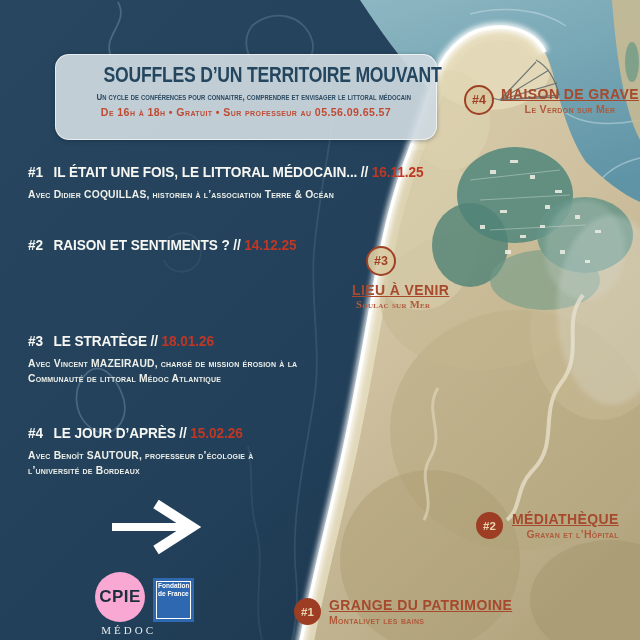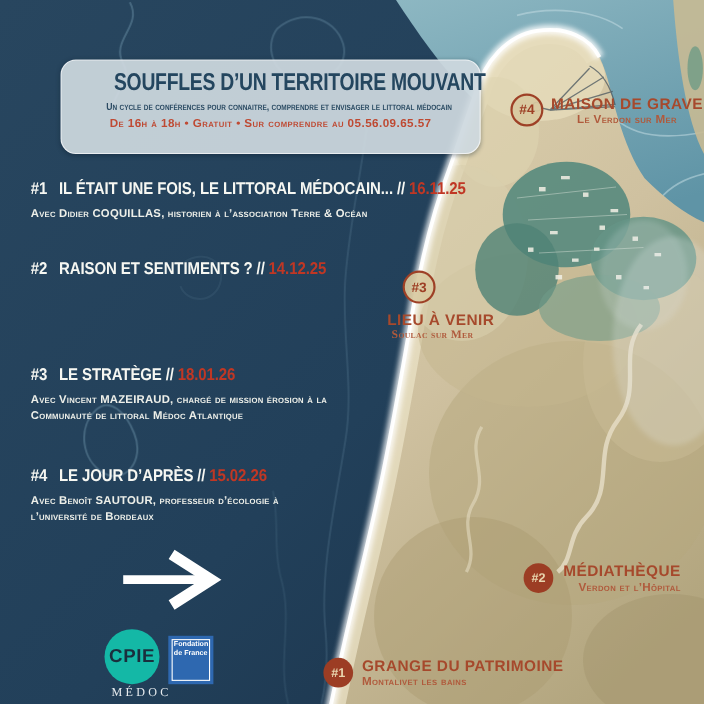--- a/index.html
+++ b/index.html
@@ -34,38 +34,38 @@
   .event-3{top:332px;}.event-3 .ev-speaker{max-width:315px;}
   .event-4{top:424px;}.event-4 .ev-speaker{max-width:260px;}
 
   
   .marker{position:absolute;display:flex;}
   .badge{border-radius:50%;display:flex;align-items:center;justify-content:center;
     font-weight:700;flex:0 0 auto;}
   .badge.outline{width:30px;height:30px;border:2.5px solid #9e4026;
     background:rgba(216,201,160,.92);color:#9e4026;font-size:12.5px;}
   .badge.solid{width:27px;height:27px;background:#9c3d24;color:#e8d5ae;font-size:11.5px;}
-  .mk-title{font-size:14px;font-weight:700;color:#a6492c;letter-spacing:.4px;white-space:nowrap;}
+  .mk-title{font-size:14px;font-weight:700;color:#a6492c;letter-spacing:.4px;white-space:nowrap;text-decoration:underline;}
   .mk-place{font-size:10.6px;font-weight:700;font-variant:small-caps;color:#b05a3c;
     letter-spacing:.3px;white-space:nowrap;margin-top:1px;}
   .marker-4{left:464px;top:85px;flex-direction:row;align-items:center;gap:7px;}
   .marker-4 .mk-text{text-align:center;}
   .marker-3{left:352px;top:246px;flex-direction:column;}
   .marker-3 .badge{margin-left:14px;margin-bottom:6px;}
   .marker-3 .mk-place{margin-left:4px;font-family:Liberation Serif, serif;}
   .marker-2{left:476px;top:511px;flex-direction:row;align-items:center;gap:9px;}
   .marker-2 .mk-text{text-align:right;}
   .marker-1{left:294px;top:597px;flex-direction:row;align-items:center;gap:8px;}
 
   
   .arrow{position:absolute;left:104px;top:499px;}
 
   
   .cpie-logo{position:absolute;left:95px;top:572px;width:50px;height:50px;border-radius:50%;
-    background:#14b8a6;display:flex;align-items:center;justify-content:center;}
+    background:#f9a8d4;display:flex;align-items:center;justify-content:center;}
   .cpie-acronym{font-weight:900;font-size:17px;color:#1a2f3d;letter-spacing:.5px;}
   .cpie-region{position:absolute;left:84px;top:624px;width:72px;text-align:right;
     font-family:"Liberation Serif",serif;font-size:11px;color:#e6ebee;letter-spacing:3px;}
   .fdf-logo{position:absolute;left:153px;top:578px;width:41px;height:44px;background:#2e68b0;}
   .fdf-inner{position:absolute;left:3px;top:3px;right:3px;bottom:3px;border:1.5px solid #ffffff;}
   .fdf-text{position:absolute;left:5px;top:4px;width:32px;color:#ffffff;
     font-size:6.5px;font-weight:700;line-height:1.2;}
 </style>
 </head>
 <body>
@@ -174,21 +174,21 @@
         <path d="M492,98 L500,100"></path>
       </g>
       <ellipse cx="612" cy="310" rx="55" ry="95" fill="#e8edee" opacity="0.22" filter="url(#soft)"></ellipse>
       <ellipse cx="585" cy="250" rx="40" ry="50" fill="#dfe7e9" opacity="0.18" filter="url(#soft)"></ellipse>
     </g>
   </svg>
 
   <div class="header-card">
     <div class="hdr-title">SOUFFLES D’UN TERRITOIRE MOUVANT</div>
     <div class="hdr-sub">Un cycle de conférences pour connaitre, comprendre et envisager le littoral médocain</div>
-    <div class="hdr-info">De 16h à 18h  •  Gratuit  •  Sur comprendre au 05.56.09.65.57</div>
+    <div class="hdr-info">De 16h à 18h  •  Gratuit  •  Sur professeur au 05.56.09.65.57</div>
   </div>
 
   <div class="event event-1">
     <div class="ev-head">
       <span class="ev-num">#1</span>
       <span class="ev-title">IL ÉTAIT UNE FOIS, LE LITTORAL MÉDOCAIN...</span>
       <span class="ev-sep">//</span>
       <span class="ev-date">16.11.25</span>
     </div>
     <div class="ev-speaker">Avec Didier COQUILLAS, historien à l’association Terre &amp; Océan</div>
@@ -236,21 +236,21 @@
     <div class="mk-text">
       <div class="mk-title">LIEU À VENIR</div>
       <div class="mk-place">Soulac sur Mer</div>
     </div>
   </div>
 
   <div class="marker marker-2">
     <div class="badge solid">#2</div>
     <div class="mk-text">
       <div class="mk-title">MÉDIATHÈQUE</div>
-      <div class="mk-place">Verdon et l’Hôpital</div>
+      <div class="mk-place">Grayan et l’Hôpital</div>
     </div>
   </div>
 
   <div class="marker marker-1">
     <div class="badge solid">#1</div>
     <div class="mk-text">
       <div class="mk-title">GRANGE DU PATRIMOINE</div>
       <div class="mk-place">Montalivet les bains</div>
     </div>
   </div>

